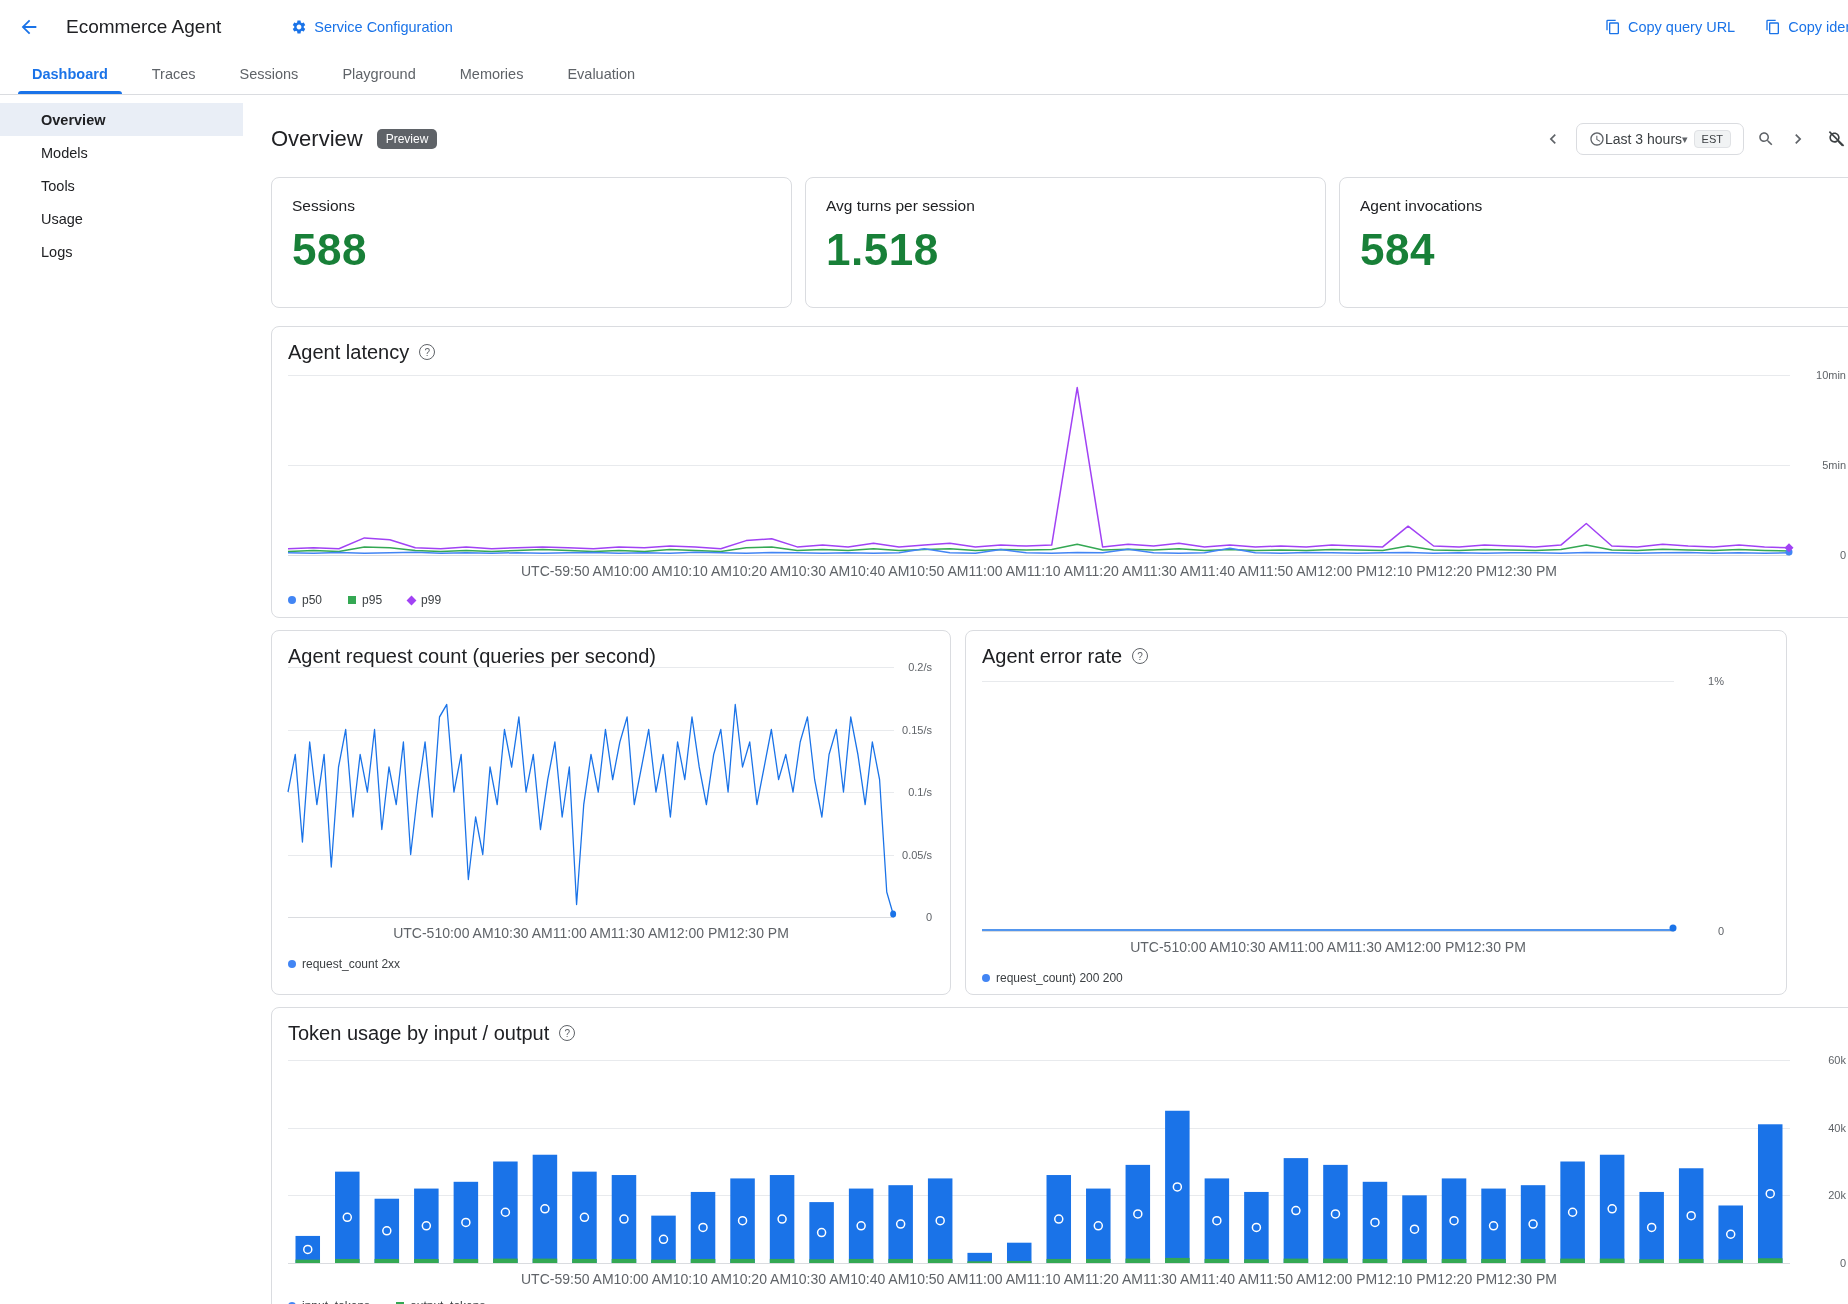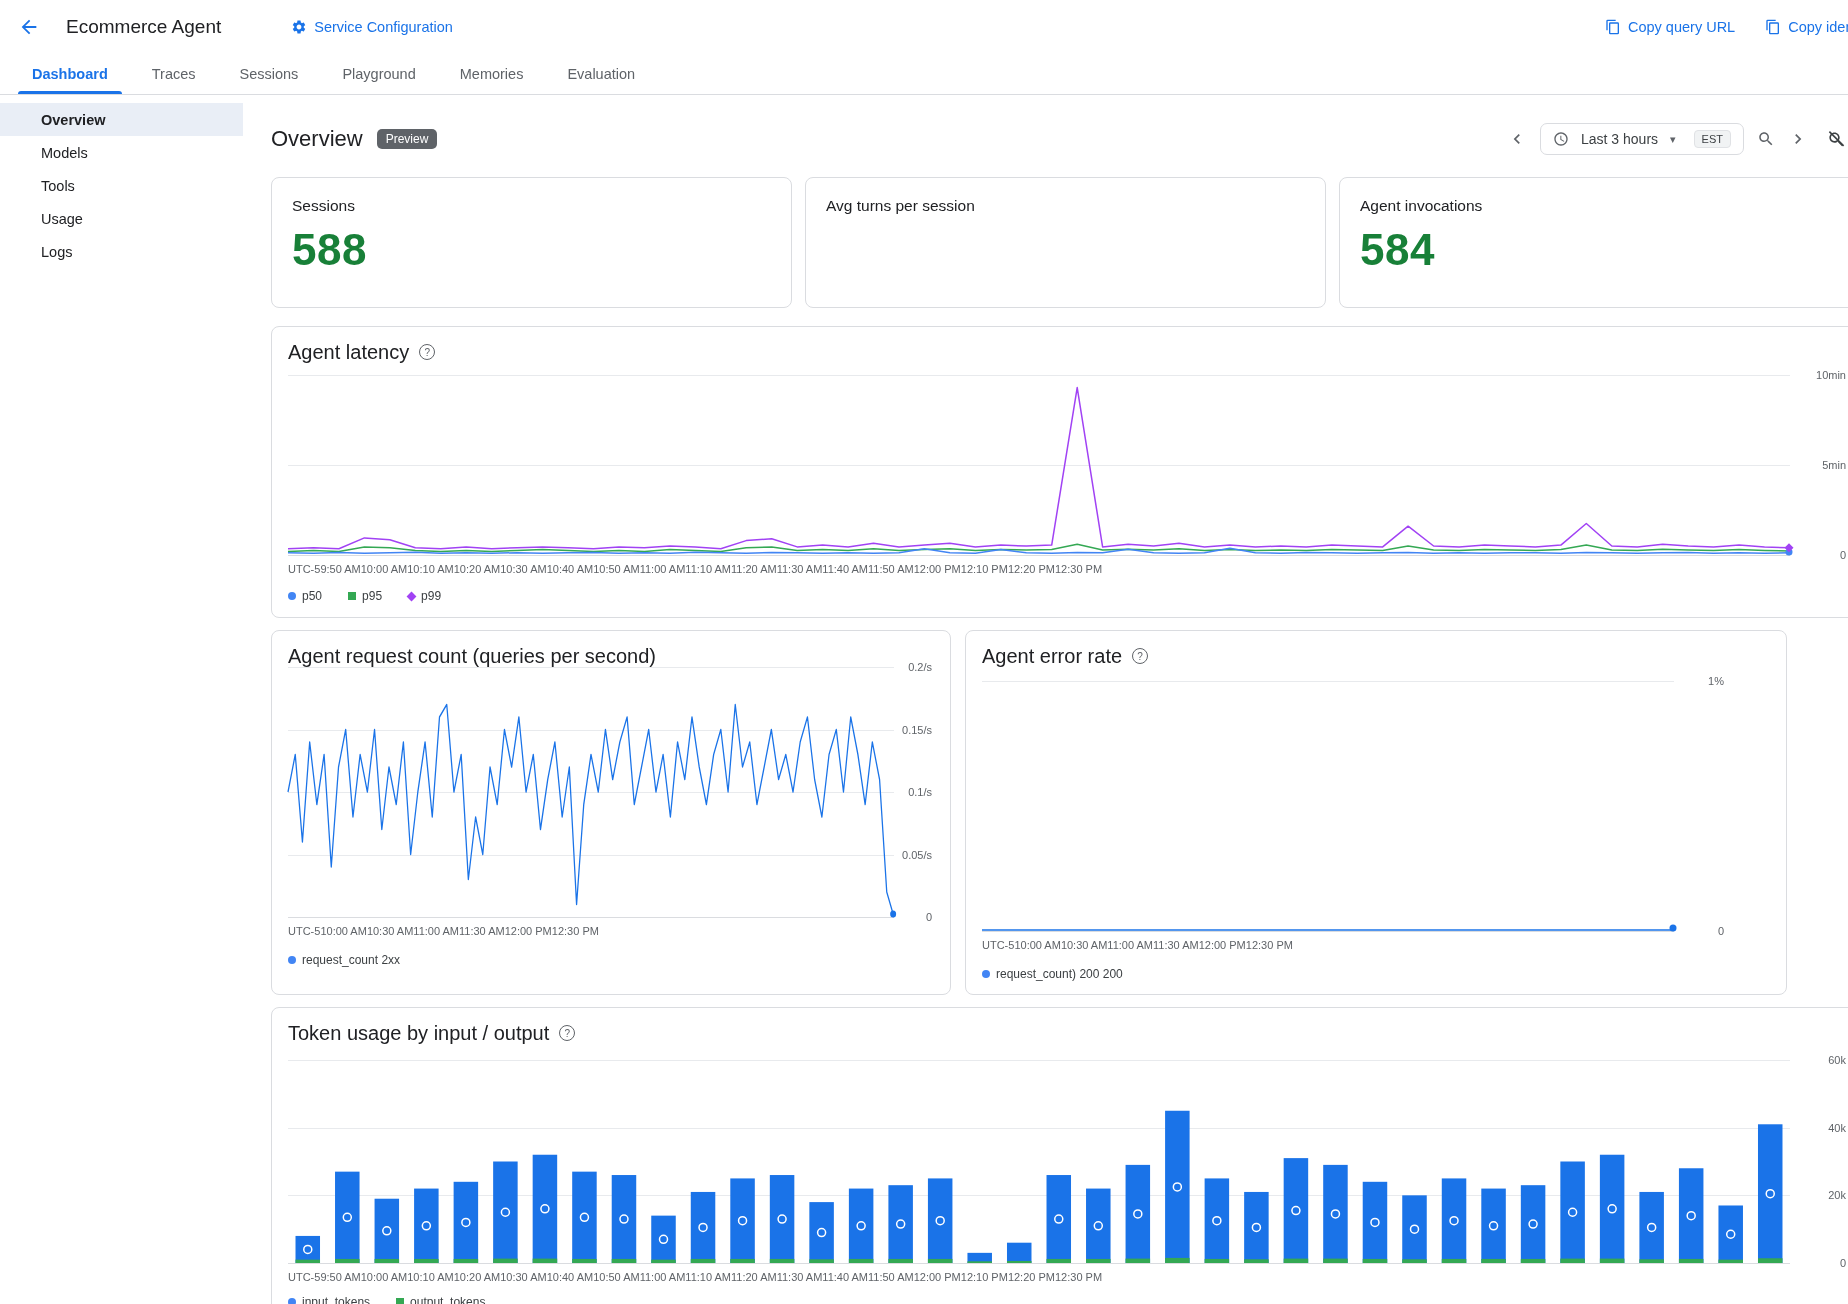--- a/index.html
+++ b/index.html
@@ -28,42 +28,42 @@
   .side-item.selected{background:#e9eef6;font-weight:bold;}
   main{flex:1;padding-left:28px;}
   .content{width:1620px;}
 
   
   .page-head{width:1575px;margin-top:24px;height:40px;display:flex;align-items:center;justify-content:space-between;}
   .ph-left{display:flex;align-items:center;gap:14px;}
   .page-title{font-size:22px;font-weight:400;}
   .preview-badge{background:#5f6368;color:#fff;font-size:12px;padding:3px 9px;border-radius:5px;}
   .controls{display:flex;align-items:center;gap:13px;}
-  .range-pill{display:flex;align-items:center;gap:12px;border:1px solid #dadce0;border-radius:7px;height:32px;padding:0 12px;cursor:pointer;}
+  .range-pill{display:flex;align-items:center;gap:0;border:1px solid #dadce0;border-radius:7px;height:32px;padding:0 12px;cursor:pointer;}
   .range-label{font-size:14px;color:#3c4043;}
   .caret{font-size:11px;color:#5f6368;}
   .est-chip{background:#f1f3f4;border:1px solid #e0e2e5;border-radius:4px;font-size:11px;color:#3c4043;padding:2px 7px;margin-left:6px;}
 
   
   .metrics{display:flex;gap:13px;margin-top:18px;}
   .metric-card{flex:0 0 521px;height:131px;border:1px solid #dadce0;border-radius:8px;padding:19px 20px;}
   .metric-label{font-size:15.5px;}
   .metric-value{font-size:44px;font-weight:bold;color:#188038;margin-top:10px;letter-spacing:.5px;}
 
   
   .card{border:1px solid #dadce0;border-radius:8px;padding:14px 16px 0;}
   .card-title-row{display:flex;align-items:center;gap:10px;height:22px;}
   .card-title{font-size:20px;}
   .help{width:16px;height:16px;border:1.5px solid #5f6368;border-radius:50%;display:inline-flex;align-items:center;justify-content:center;font-size:10px;color:#5f6368;cursor:pointer;flex:none;}
   .plot{position:relative;}
   .plot svg{position:absolute;left:0;top:0;width:100%;height:100%;overflow:visible;}
   .grid{position:absolute;left:0;right:0;height:1px;background:#e8eaed;}
   .grid.base{background:#dadce0;}
   .ylab{position:absolute;font-size:11px;color:#5f6368;transform:translateY(-50%);white-space:nowrap;}
-  .xlabels{display:flex;justify-content:flex-start;font-size:11px;color:#5f6368;margin-top:8px;white-space:nowrap;}
+  .xlabels{display:flex;justify-content:center;font-size:14px;color:#5f6368;margin-top:8px;white-space:nowrap;}
   .legend{display:flex;align-items:center;gap:26px;font-size:12px;color:#3c4043;}
   .legend-item{display:flex;align-items:center;gap:6px;cursor:pointer;}
   .mk{display:inline-block;width:8px;height:8px;flex:none;}
   .mk.dot{border-radius:50%;background:#4285f4;}
   .mk.sq{background:#34a853;}
   .mk.diam{width:7px;height:7px;background:#a142f4;transform:rotate(45deg);}
 
   .latency-card{width:1620px;height:292px;margin-top:18px;}
   .latency-card .plot{height:180px;margin-top:12px;margin-right:84px;}
   .latency-card .ylab{right:-56px;}
@@ -191,20 +191,21 @@
         </div>
       </div>
 
       <div class="metrics">
         <div class="metric-card">
           <div class="metric-label">Sessions</div>
           <div class="metric-value">588</div>
         </div>
         <div class="metric-card">
           <div class="metric-label">Avg turns per session</div>
+          <div class="metric-value">1.518</div>
         </div>
         <div class="metric-card">
           <div class="metric-label">Agent invocations</div>
           <div class="metric-value">584</div>
         </div>
       </div>
 
       <section class="card latency-card">
         <div class="card-title-row">
           <span class="card-title">Agent latency</span>

